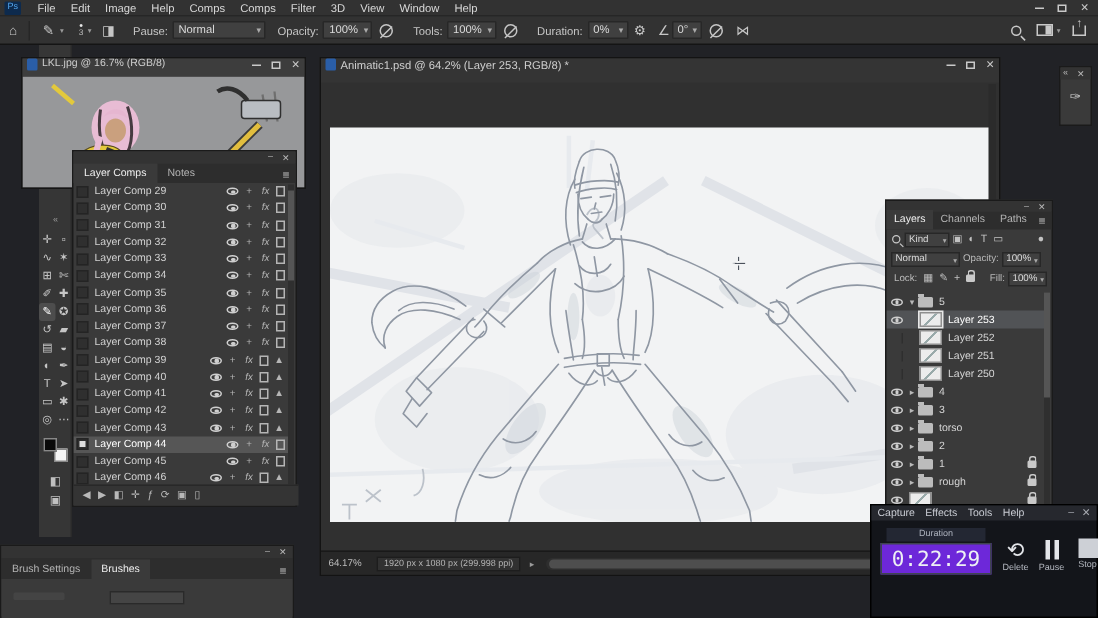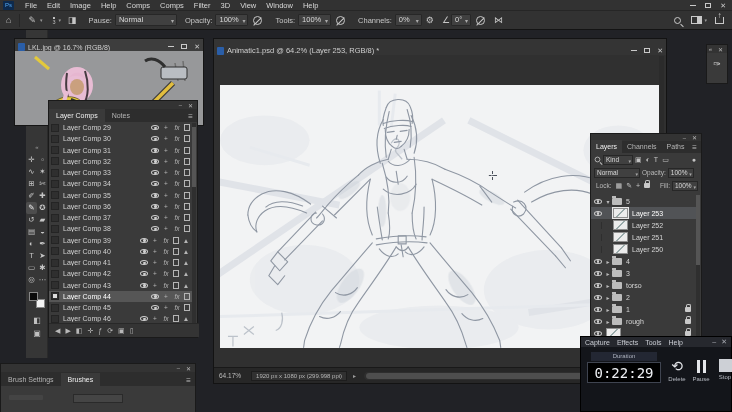--- a/index.html
+++ b/index.html
@@ -41,21 +41,21 @@
   .tools{position:absolute;top:124px;left:0;width:22px;display:grid;grid-template-columns:11px 11px;}
   .tool{width:11px;height:12px;font-size:7.5px;line-height:12px;text-align:center;color:#c6c6c6;}
   .tool.sel{background:#4d4d4d;border-radius:2px;color:#fff;}
   .swatches{position:absolute;top:262px;left:3px;width:16px;height:16px;}
   .sw-bg{position:absolute;right:0;bottom:0;width:9px;height:9px;background:#f5f5f5;border:1px solid #888;}
   .sw-fg{position:absolute;left:0;top:0;width:9px;height:9px;background:#0a0a0a;border:1px solid #888;}
   .tb-bottom{position:absolute;top:284px;left:0;width:22px;text-align:center;color:#c0c0c0;font-size:8px;line-height:13px;}
 
   
   .fwin{position:absolute;border:1px solid #151515;background:#303030;}
-  .fwin-title{height:12px;background:#3d3d3d;display:flex;align-items:flex-end;font-size:7px;color:#cfcfcf;padding:0 3px;white-space:nowrap;}
+  .fwin-title{height:12px;background:#3d3d3d;display:flex;align-items:flex-start;font-size:7px;color:#cfcfcf;padding:0 3px;white-space:nowrap;}
   .doc-ic{width:7px;height:8px;background:#2a5ea8;border-radius:1px;margin-right:3px;flex:none;}
   .fwin-ctrls{margin-left:auto;display:flex;gap:7px;align-items:center;}
 
   
   .lkl{left:14px;top:38px;width:190px;height:88px;z-index:3;}
 
   
   .docwin{left:213px;top:38px;width:454px;height:346px;z-index:1;background:#303030;border:1px solid #131313;}
   .docwin .fwin-title{height:16px;background:#343434;font-size:7.5px;}
   .canvas{position:absolute;left:6px;top:46px;width:440px;height:263px;background:#f2f3f4;overflow:hidden;}
@@ -123,21 +123,21 @@
   
   .dock{left:706px;top:44px;width:22px;height:40px;z-index:3;}
   .dock .p-header{height:8px;}
   .dock-ic{display:block;text-align:center;font-size:9px;color:#cfcfcf;margin-top:6px;}
 
   
   .capture{position:absolute;left:580px;top:336px;width:152px;height:76px;background:#13151a;border:1px solid #000;z-index:5;}
   .cap-menu{height:10px;background:#26282e;display:flex;align-items:center;font-size:7px;color:#c9ccd3;padding:0 4px;gap:7px;}
   .cap-menu .cap-wc{margin-left:auto;display:flex;gap:5px;color:#a6a9b0;font-size:7px;}
   .cap-chip{position:absolute;left:10px;top:15px;width:66px;height:9px;background:#232733;color:#aeb3bf;font-size:6px;line-height:9px;text-align:center;}
-  .cap-timer{position:absolute;left:6px;top:25px;width:74px;height:21px;background:#000000;border:1px solid #3f4450;color:#eef0f4;font-family:"DejaVu Sans Mono",monospace;font-size:14px;line-height:20px;text-align:center;letter-spacing:0px;}
+  .cap-timer{position:absolute;left:6px;top:25px;width:74px;height:21px;background:#6d28d9;border:1px solid #3f4450;color:#eef0f4;font-family:"DejaVu Sans Mono",monospace;font-size:14px;line-height:20px;text-align:center;letter-spacing:0px;}
   .cap-btn{position:absolute;top:21px;width:24px;text-align:center;}
   .cap-btn .lbl{display:block;font-size:6px;color:#b6bac2;margin-top:2px;}
   .cap-ic-del{font-size:14px;color:#e4e6ea;line-height:16px;display:block;height:16px;}
   .cap-ic-pause{display:flex;justify-content:center;gap:3px;height:16px;align-items:center;}
   .cap-ic-pause i{display:block;width:3px;height:13px;background:#e4e6ea;}
   .cap-ic-stop{display:block;width:13px;height:13px;background:#cdd0d6;margin:1px auto 2px;}
 
   
   .brushp{left:0;top:363px;width:196px;height:49px;z-index:5;}
   .brushp .p-tabs{height:14px;}
@@ -191,21 +191,21 @@
     <span style="font-size:5px;color:#9a9a9a;margin:0 3px">▾</span>
     <span class="ob-ic">◨</span>
     <span class="ob-lbl">Pause:</span>
     <span class="ob-box" style="width:62px">Normal</span>
     <span class="ob-lbl">Opacity:</span>
     <span class="ob-box" style="width:33px">100%</span>
     <span class="press"></span>
     <span class="ob-lbl">Tools:</span>
     <span class="ob-box" style="width:33px">100%</span>
     <span class="press"></span>
-    <span class="ob-lbl">Channels:</span>
+    <span class="ob-lbl">Duration:</span>
     <span class="ob-box" style="width:27px">0%</span>
     <span class="ob-ic">⚙</span>
     <span class="ob-ic" style="margin-right:1px">∠</span>
     <span class="ob-box" style="width:20px">0°</span>
     <span class="press"></span>
     <span class="ob-ic">⋈</span>
     <span style="margin-left:auto"></span>
     <span class="mag"></span>
     <span class="ws">
         <i></i>

